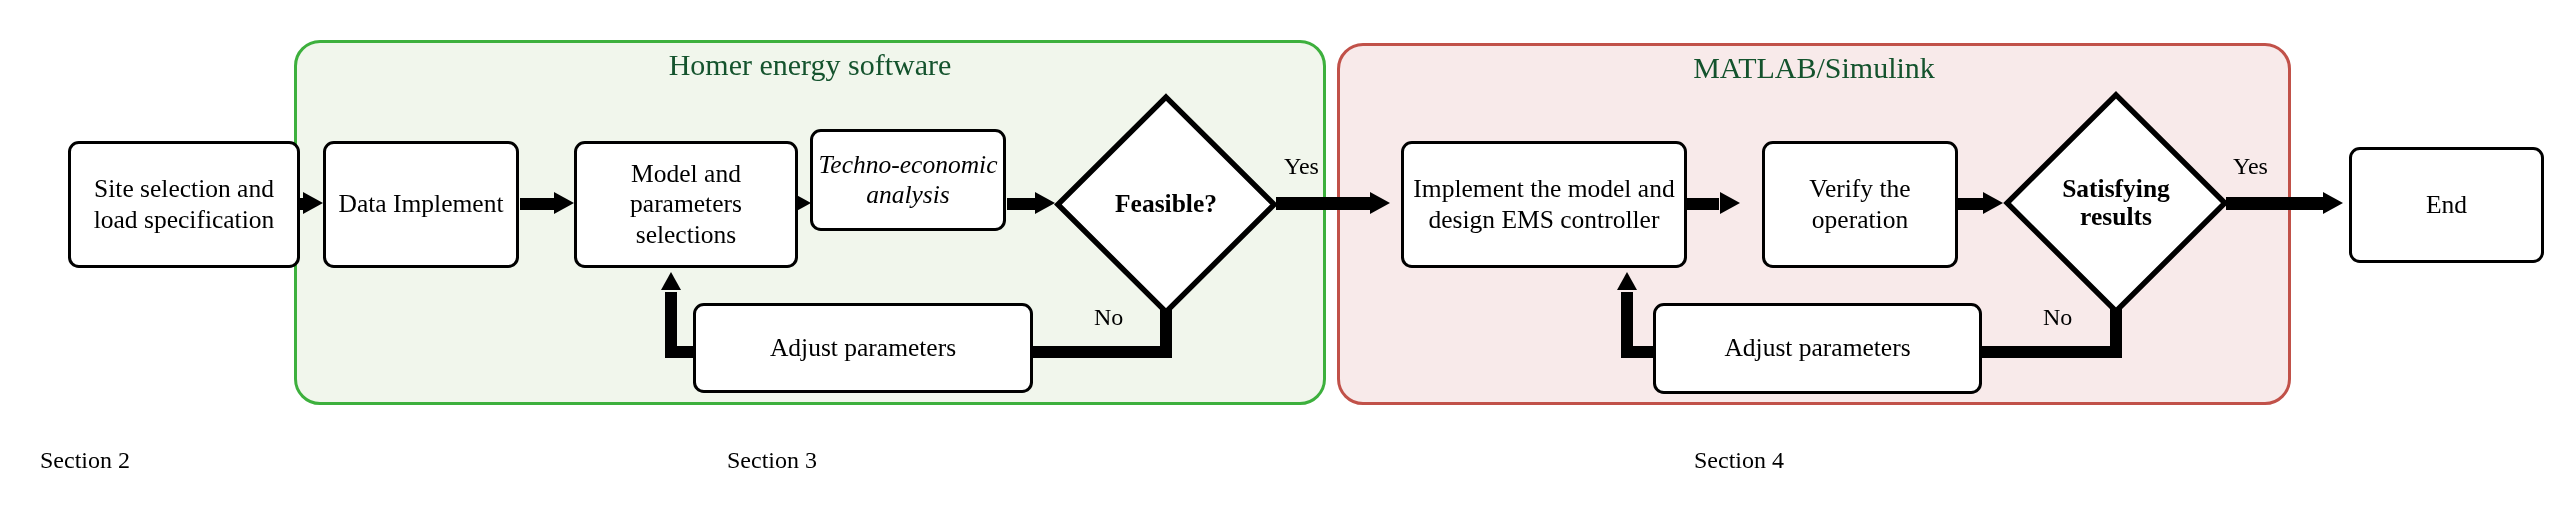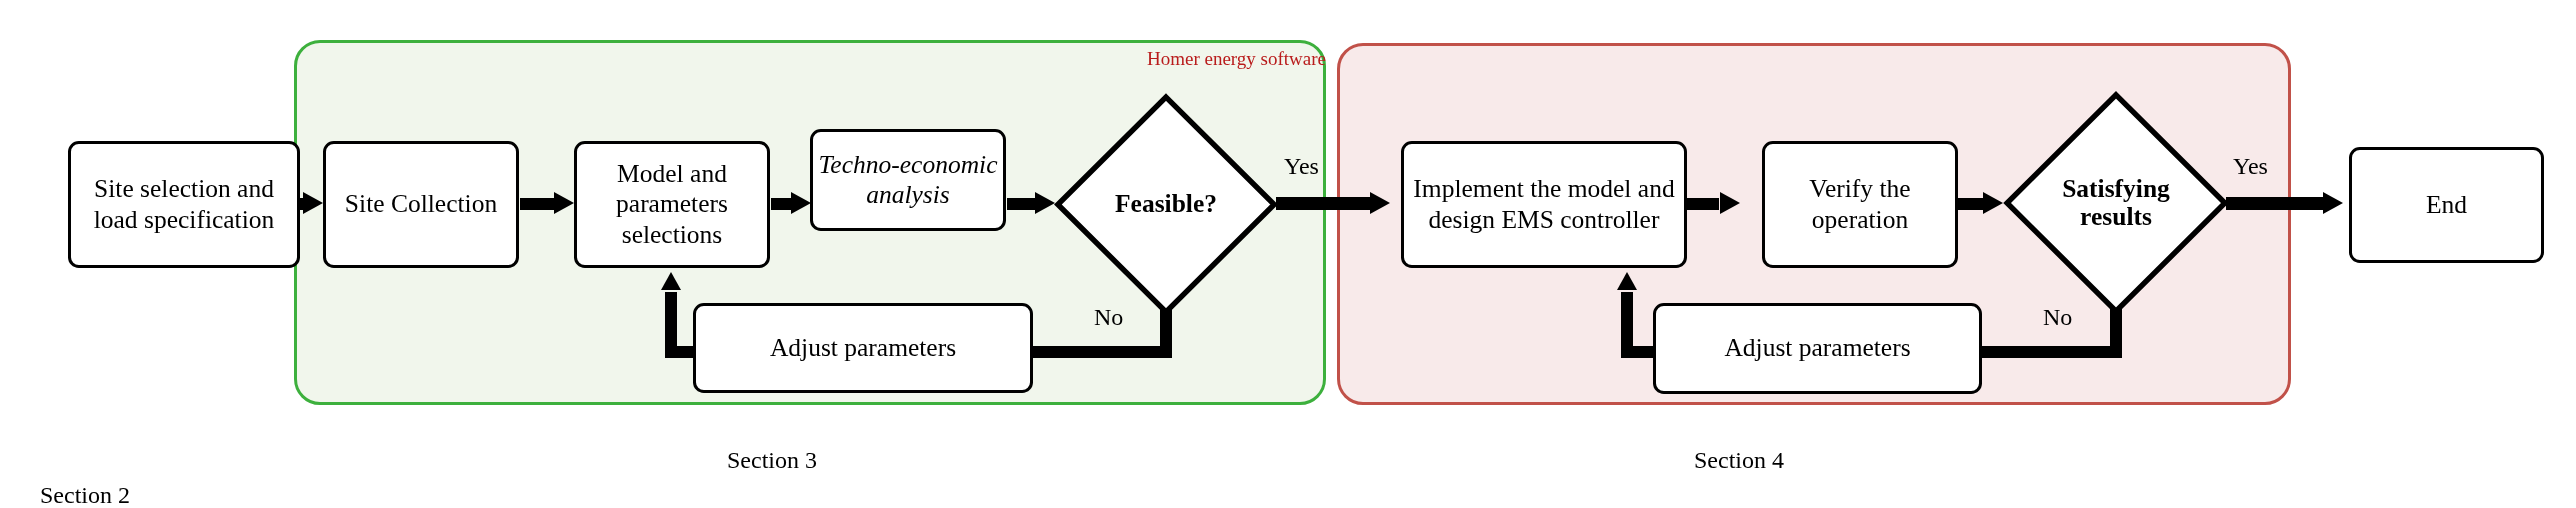--- a/index.html
+++ b/index.html
@@ -17,23 +17,23 @@
   }
 
   
   .group {
     position: absolute;
     border-radius: 26px;
     box-sizing: border-box;
   }
   .group-label {
     position: absolute;
-    text-align: right;
-    font-size: 19px;
-    color: #b91c1c;
+    text-align: center;
+    font-size: 30px;
+    color: #14532d;
     white-space: nowrap;
   }
 
   
   .node {
     position: absolute;
     box-sizing: border-box;
     background: #ffffff;
     border: 3.1px solid #000000;
     border-radius: 10.8px;
@@ -108,20 +108,21 @@
 </style>
 </head>
 <body>
 
 <div id="canvas">
 
   <div class="group" style="left:294px; top:40px; width:1032px; height:365px; border:3.9px solid #3db03d; background:#f1f6ec;"></div>
   <div class="group" style="left:1337px; top:43px; width:954px; height:362px; border:3.9px solid #c15149; background:#f8eaea;"></div>
 
   <div class="group-label" style="left:294px; top:48px; width:1032px;">Homer energy software</div>
+  <div class="group-label" style="left:1337px; top:51px; width:954px;">MATLAB/Simulink</div>
 
   <div class="seg" style="left:264px; top:198px; width:39px; height:11.6px;"></div>
   <div class="arrow-head arrow-right" style="left:303px; top:192px;"></div>
 
   <div class="seg" style="left:520px; top:198px; width:34px; height:11.6px;"></div>
   <div class="arrow-head arrow-right" style="left:554px; top:192px;"></div>
 
   <div class="seg" style="left:771px; top:198px; width:20px; height:11.6px;"></div>
   <div class="arrow-head arrow-right" style="left:791px; top:192px;"></div>
 
@@ -149,23 +150,23 @@
 
   <div class="seg" style="left:2110px; top:309px; width:12.4px; height:47px;"></div>
   <div class="seg" style="left:1982px; top:346px; width:140px; height:12.4px;"></div>
 
   <div class="seg" style="left:1621px; top:346px; width:34px; height:12.4px;"></div>
   <div class="seg" style="left:1621px; top:292px; width:12.4px; height:56px;"></div>
   <div class="arrow-head arrow-up" style="left:1617px; top:272px;"></div>
 
   <div class="node" style="left:32px; top:141px; width:232px; height:127px;margin-left:36px;">Site selection and load specification</div>
 
-  <div class="node" style="left:323px; top:141px; width:196px; height:127px;">Site Collection</div>
-
-  <div class="node" style="left:574px; top:141px; width:196px; height:127px;">Model and parameters selections</div>
+  <div class="node" style="left:323px; top:141px; width:196px; height:127px;">Data Implement</div>
+
+  <div class="node" style="left:574px; top:141px; width:224px; height:127px;">Model and parameters selections</div>
 
   <div class="node" style="left:810px; top:129px; width:196px; height:102px;font-style:italic;">Techno-economic analysis</div>
 
   <div class="node" style="left:693px; top:303px; width:340px; height:90px;">Adjust parameters</div>
 
   <div class="node" style="left:1401px; top:141px; width:286px; height:127px;">Implement the model and design EMS controller</div>
 
   <div class="node" style="left:1762px; top:141px; width:196px; height:127px;">Verify the operation</div>
 
   <div class="node" style="left:1653px; top:303px; width:329px; height:91px;">Adjust parameters</div>
@@ -188,18 +189,18 @@
       </svg>
     </div>
     <div class="diamond-label" style="padding:0 36px;">Satisfying results</div>
   </div>
 
   <div class="edge-label" style="left:1284px; top:153px;">Yes</div>
   <div class="edge-label" style="left:1094px; top:304px;">No</div>
   <div class="edge-label" style="left:2233px; top:153px;">Yes</div>
   <div class="edge-label" style="left:2043px; top:304px;">No</div>
 
-  <div class="section-caption" style="left:40px; top:447px;margin-top:35px;">Section  2</div>
+  <div class="section-caption" style="left:40px; top:447px;">Section  2</div>
   <div class="section-caption" style="left:727px; top:447px;">Section 3</div>
   <div class="section-caption" style="left:1694px; top:447px;">Section  4</div>
 
 </div>
 
 
 </body></html>

